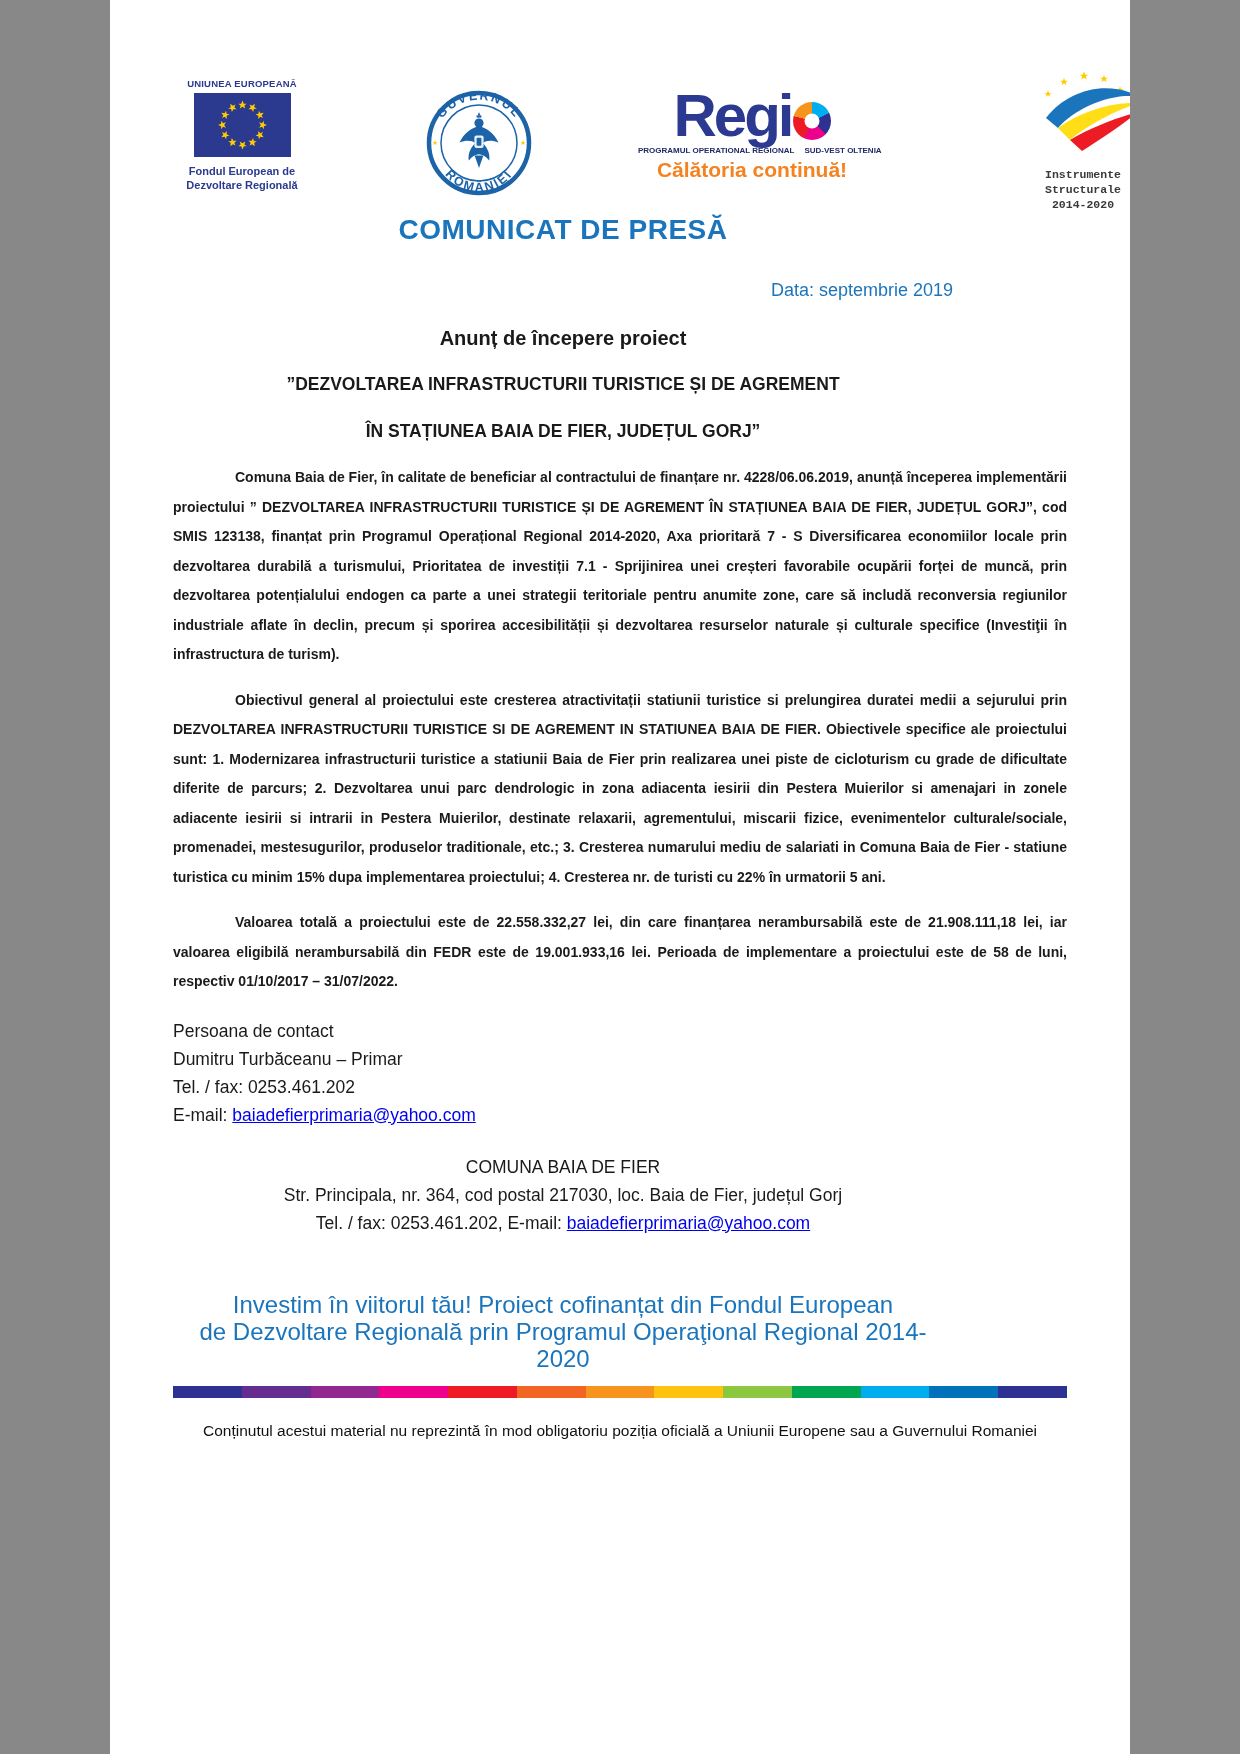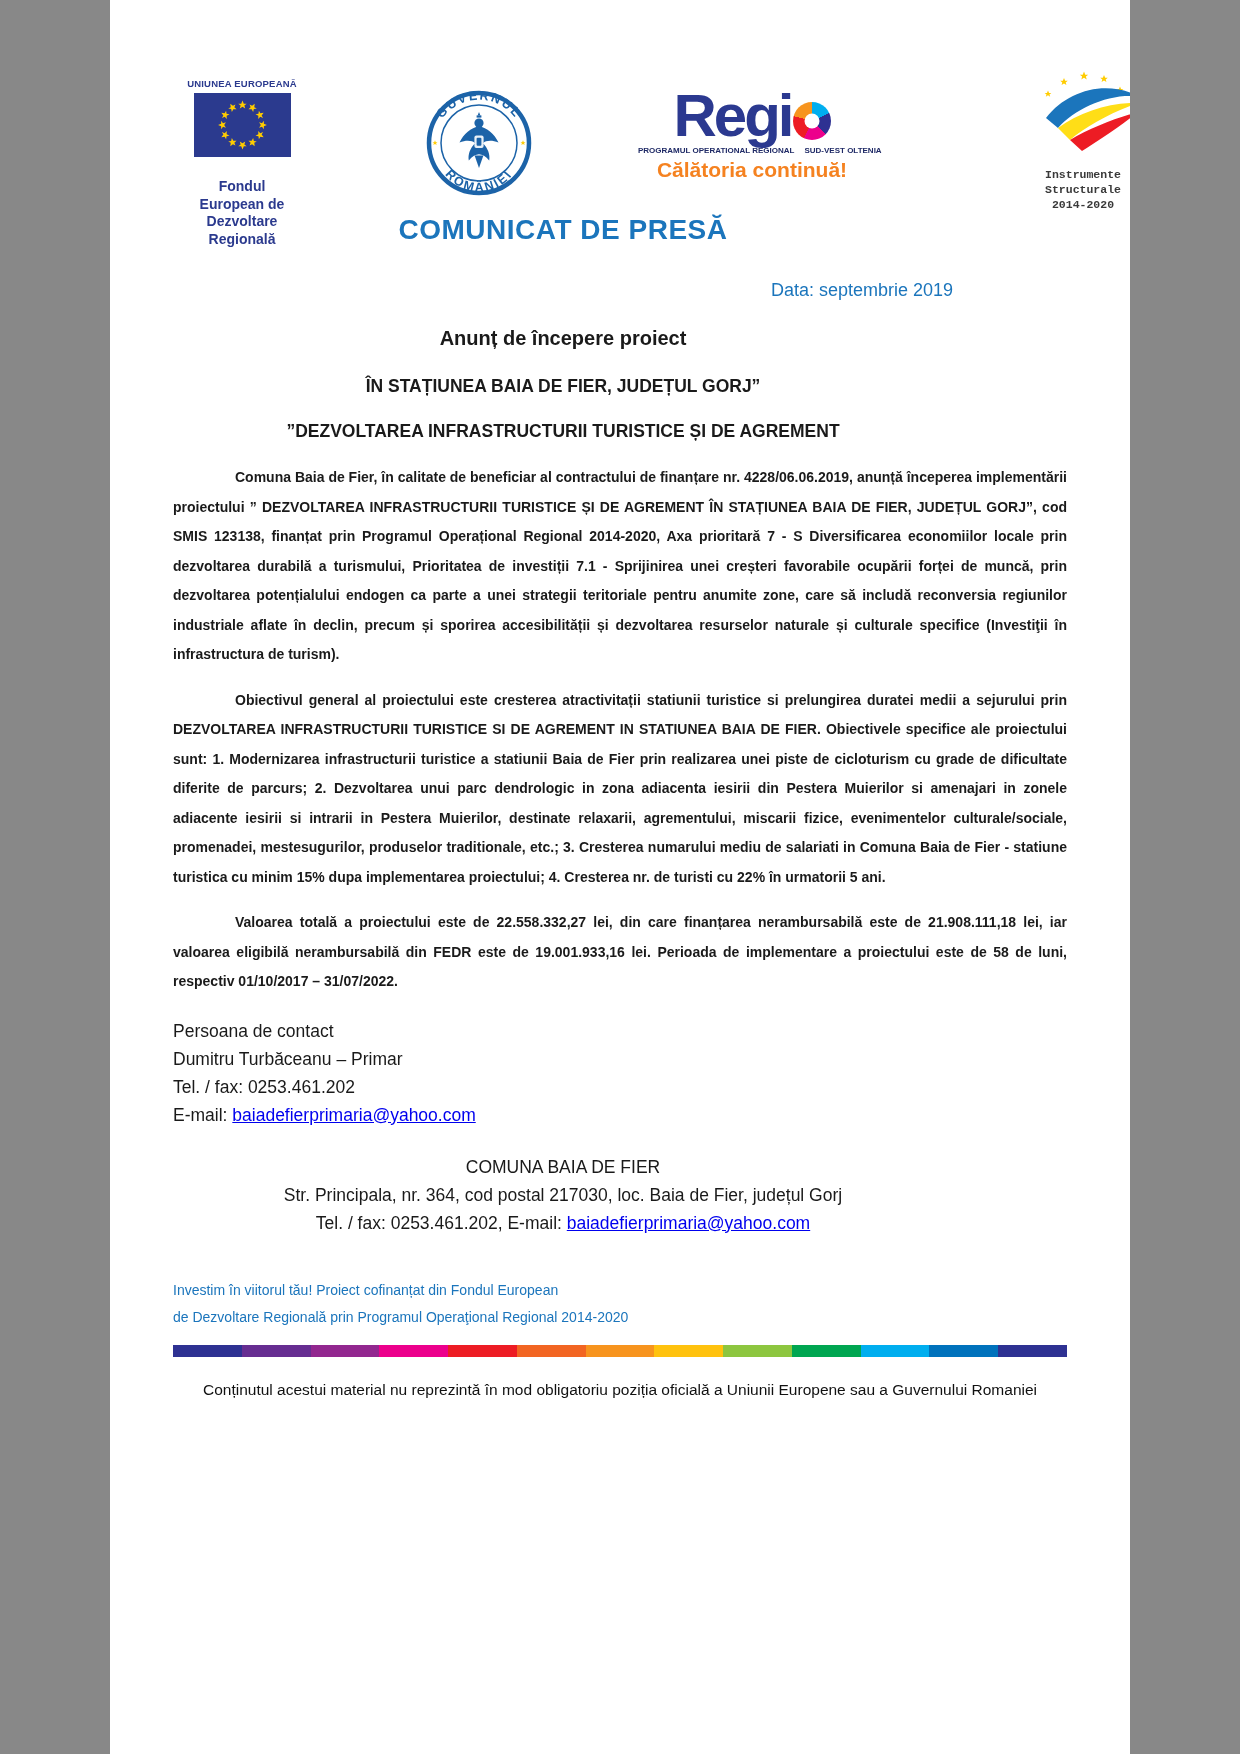--- a/index.html
+++ b/index.html
@@ -13,21 +13,21 @@
   *{margin:0;padding:0;box-sizing:border-box;}
   body{background:#888;font-family:"Liberation Sans",sans-serif;}
   .page{
     position:relative;width:1020px;height:1754px;margin:0 auto;
     background:#ffffff;color:var(--text);overflow:hidden;
   }
   
   .logo{position:absolute;text-align:center;}
   .logo-eu{left:76px;top:78px;width:112px;}
   .eu-top{font-size:9.5px;font-weight:bold;color:var(--navy);letter-spacing:.2px;white-space:nowrap;margin-bottom:4px;}
-  .eu-bottom{font-size:14px;color:var(--navy);margin-top:17px;line-height:1.25;font-weight:bold;}
+  .eu-bottom{font-size:11px;color:var(--navy);margin-top:4px;line-height:1.25;font-weight:bold;}
   .logo-gov{left:316px;top:90px;width:106px;height:106px;}
   .logo-regio{left:528px;top:86px;width:228px;}
   .regio-word{display:flex;align-items:center;justify-content:center;height:60px;}
   .regio-text{font-size:60px;font-weight:bold;color:var(--regio-blue);letter-spacing:-3px;line-height:1;}
   .regio-o{display:inline-block;width:38px;height:38px;border-radius:50%;margin:10px 0 0 1px;position:relative;
     background:conic-gradient(#00AEEF 0 65deg,#2E3192 65deg 135deg,#EC008C 135deg 205deg,#ED1C24 205deg 285deg,#F7941E 285deg 360deg);}
   .regio-o-hole{position:absolute;left:50%;top:50%;width:15px;height:15px;border-radius:50%;background:#fff;transform:translate(-50%,-50%);}
   .regio-captions{display:flex;align-items:center;justify-content:space-between;gap:5px;margin-top:0;}
   .regio-cap{font-size:8px;font-weight:bold;color:#1F2A66;white-space:nowrap;}
   .regio-swoosh{display:inline-block;width:58px;height:9px;background:var(--regio-blue);border-radius:0 0 30px 30px;}
@@ -42,21 +42,21 @@
   .announcement{text-align:center;font-size:20px;font-weight:bold;margin-top:26px;}
   .proj-line{text-align:center;font-size:17.5px;font-weight:bold;}
   .proj-line.l1{margin-top:24px;}
   .proj-line.l2{margin-top:26px;}
   .para{font-size:14px;line-height:29.5px;text-align:justify;text-indent:62px;hyphens:none;font-weight:bold;}
   .para.p1{margin-top:21px;}
   .para.p2,.para.p3{margin-top:16px;}
   .contact{margin-top:20px;font-size:17.5px;line-height:28px;}
   a.email{color:var(--link);text-decoration:underline;}
   .org-block{margin-top:24px;text-align:center;font-size:17.5px;line-height:28px;}
-  .invest{margin-top:40px;color:var(--accent);font-size:14px;line-height:27px;}
+  .invest{margin-top:54px;text-align:center;color:var(--accent);font-size:24px;line-height:27px;}
   .rainbow{display:flex;height:12px;margin-top:14px;width:100%;}
   .rainbow span{flex:1;}
   .links-row{margin-top:26px;text-align:center;color:var(--accent);font-size:17px;}
   .links-row a{color:var(--accent);text-decoration:none;}
   .links-sep{display:inline-block;margin:0 30px;}
   .disclaimer{margin-top:24px;text-align:center;font-size:15.5px;color:#111;}
 </style>
 </head>
 <body>
 
@@ -154,22 +154,22 @@
   </header>
 
   <main class="main">
 
     <h1 class="doc-title inset-r">COMUNICAT DE PRESĂ</h1>
 
     <div class="date-line inset-r">Data: septembrie 2019</div>
 
     <h2 class="announcement inset-r">Anunț de începere proiect</h2>
 
+    <div class="proj-line l1 inset-r">”DEZVOLTAREA INFRASTRUCTURII TURISTICE ȘI DE AGREMENT</div>
     <div class="proj-line l2 inset-r">ÎN STAȚIUNEA BAIA DE FIER, JUDEȚUL GORJ”</div>
-    <div class="proj-line l1 inset-r">”DEZVOLTAREA INFRASTRUCTURII TURISTICE ȘI DE AGREMENT</div>
 
     <p class="para p1">Comuna Baia de Fier, în calitate de beneficiar al contractului de finanțare nr. 4228/06.06.2019, anunță începerea implementării proiectului ” DEZVOLTAREA INFRASTRUCTURII TURISTICE ȘI DE AGREMENT ÎN STAȚIUNEA BAIA DE FIER, JUDEȚUL GORJ”, cod SMIS 123138, finanțat prin Programul Operațional Regional 2014-2020, Axa prioritară 7 - S Diversificarea economiilor locale prin dezvoltarea durabilă a turismului, Prioritatea de investiții 7.1 - Sprijinirea unei creșteri favorabile ocupării forței de muncă, prin dezvoltarea potențialului endogen ca parte a unei strategii teritoriale pentru anumite zone, care să includă reconversia regiunilor industriale aflate în declin, precum și sporirea accesibilității și dezvoltarea resurselor naturale și culturale specifice (Investiţii în infrastructura de turism).</p>
     <p class="para p2">Obiectivul general al proiectului este cresterea atractivitații statiunii turistice si prelungirea duratei medii a sejurului prin DEZVOLTAREA INFRASTRUCTURII TURISTICE SI DE AGREMENT IN STATIUNEA BAIA DE FIER. Obiectivele specifice ale proiectului sunt: 1. Modernizarea infrastructurii turistice a statiunii Baia de Fier prin realizarea unei piste de cicloturism cu grade de dificultate diferite de parcurs; 2. Dezvoltarea unui parc dendrologic in zona adiacenta iesirii din Pestera Muierilor si amenajari in zonele adiacente iesirii si intrarii in Pestera Muierilor, destinate relaxarii, agrementului, miscarii fizice, evenimentelor culturale/sociale, promenadei, mestesugurilor, produselor traditionale, etc.; 3. Cresterea numarului mediu de salariati in Comuna Baia de Fier - statiune turistica cu minim 15% dupa implementarea proiectului; 4. Cresterea nr. de turisti cu 22% în urmatorii 5 ani.</p>
     <p class="para p3">Valoarea totală a proiectului este de 22.558.332,27 lei, din care finanțarea nerambursabilă este de 21.908.111,18 lei, iar valoarea eligibilă nerambursabilă din FEDR este de 19.001.933,16 lei. Perioada de implementare a proiectului este de 58 de luni, respectiv 01/10/2017 – 31/07/2022.</p>
 
     <div class="contact">
       <div>Persoana de contact</div>
       <div>Dumitru Turbăceanu – Primar</div>
       <div>Tel. / fax: 0253.461.202</div>
       <div><span>E-mail: </span><a href="#" class="email">baiadefierprimaria@yahoo.com</a></div>

